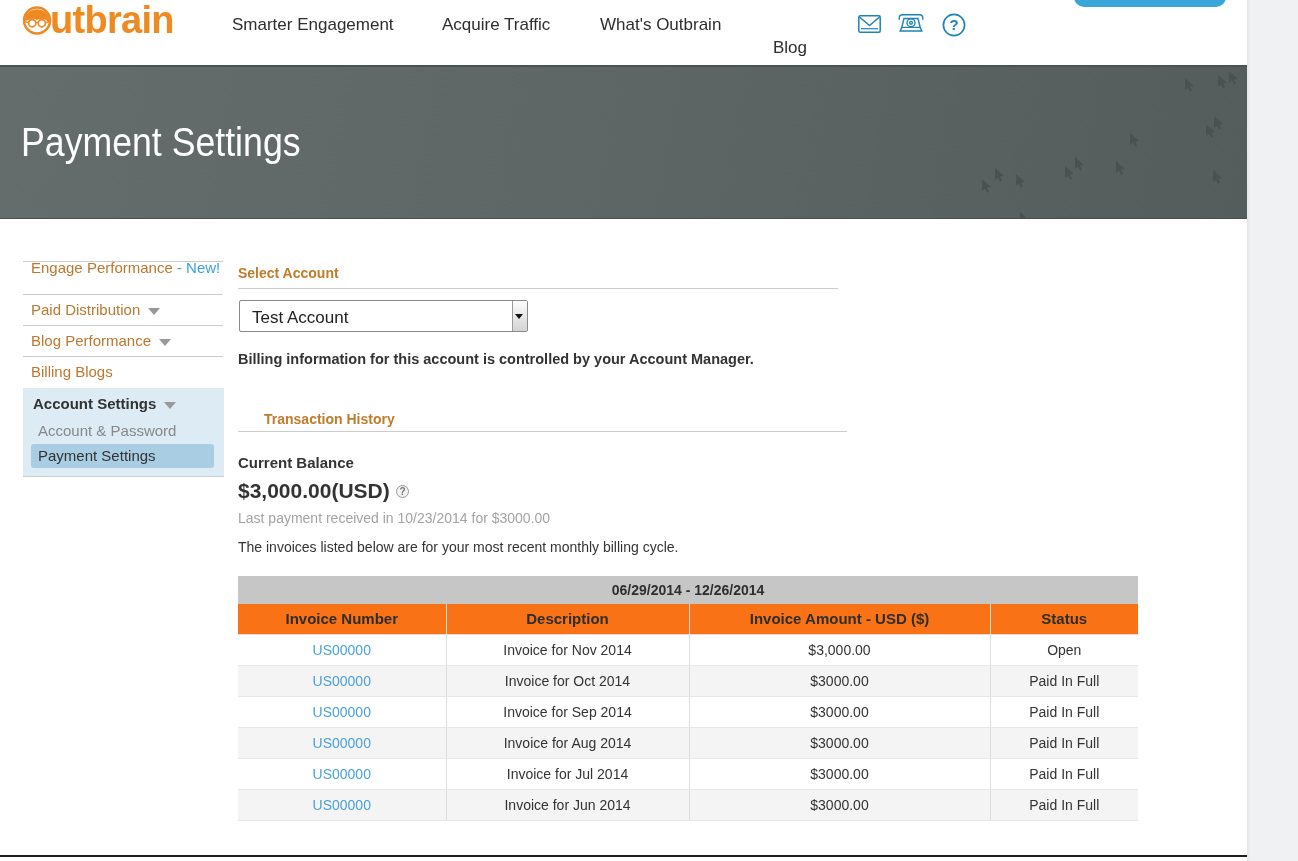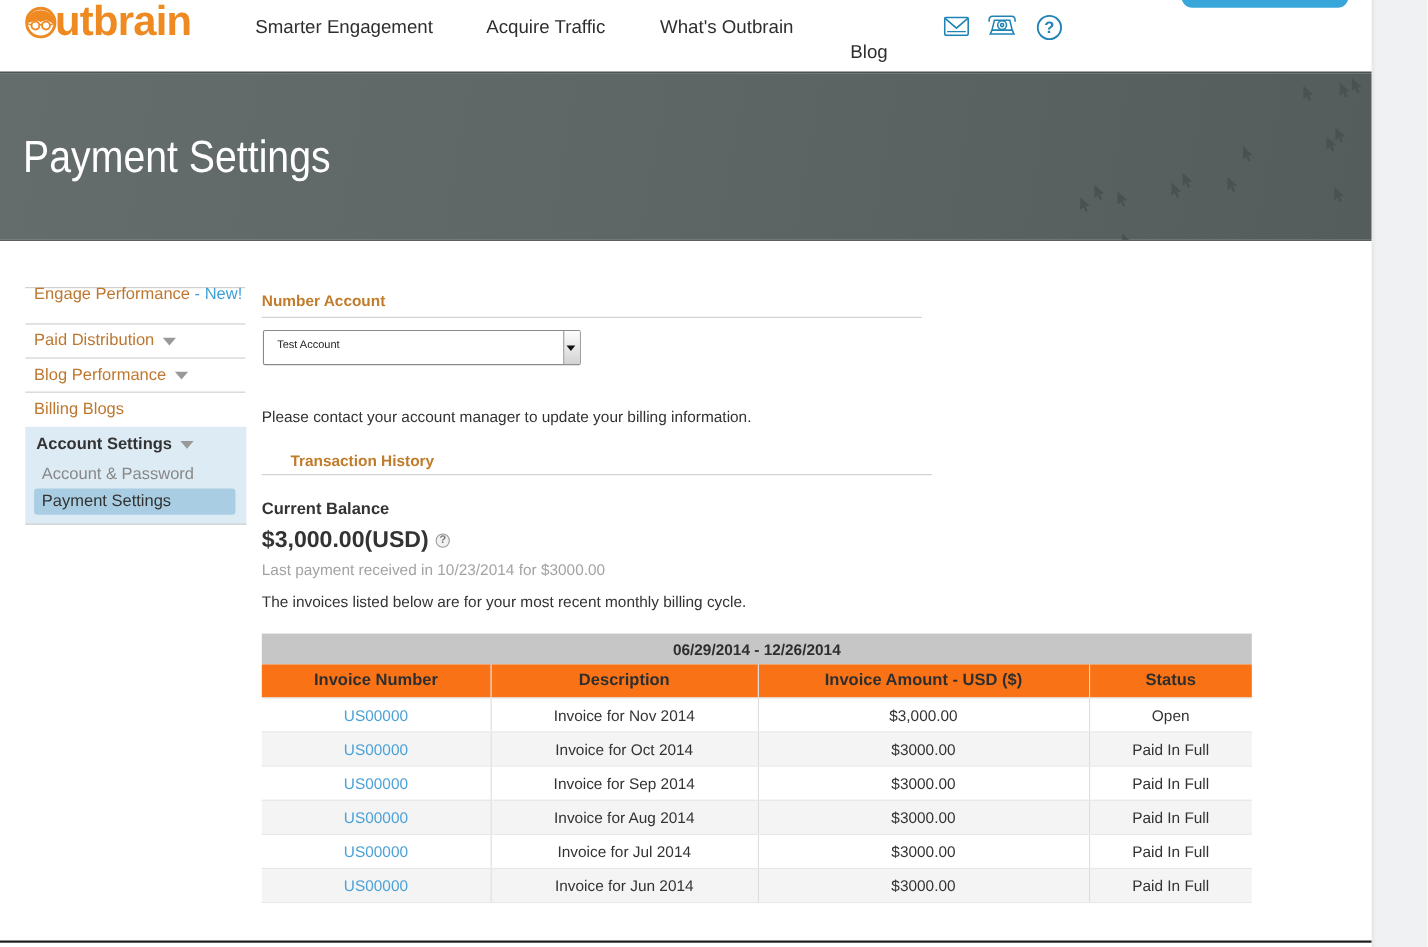--- a/index.html
+++ b/index.html
@@ -134,27 +134,27 @@
   <div class="abs sline" style="top:325px;"></div>
   <div class="abs sitem" style="top:332px;">Blog Performance <span class="tri" style="margin-left:4px;"></span></div>
   <div class="abs sline" style="top:356px;"></div>
   <div class="abs sitem" style="top:363px;">Billing Blogs</div>
   <div class="abs" id="acctblock"></div>
   <div class="abs" id="payhl"></div>
   <div class="abs" style="left:33px; top:395px; font-size:15px; font-weight:bold; color:#333;">Account Settings <span class="tri" style="margin-left:3px;"></span></div>
   <div class="abs" style="left:38px; top:422px; font-size:15px; color:#888;">Account &amp; Password</div>
   <div class="abs" style="left:38px; top:447px; font-size:15px; color:#333;">Payment Settings</div>
 
-  <div class="abs h2" style="left:238px; top:265px;">Number Account</div>
+  <div class="abs h2" style="left:238px; top:265px;">Select Account</div>
   <div class="abs hr" style="left:238px; top:288px; width:600px;"></div>
   <div class="abs" id="selbox"></div>
-  <div class="abs" style="left:252px; top:308px; font-size:10px; color:#222;">Test Account</div>
+  <div class="abs" style="left:252px; top:308px; font-size:17px; color:#222;">Test Account</div>
   <div class="abs" id="selbtn"></div>
   <div class="abs" id="selarrow"></div>
-  <div class="abs body14" style="left:238px; top:371px;">Please contact your account manager to update your billing information.</div>
+  <div class="abs body14" style="left:238px; top:351px; font-weight:bold; font-size:14.5px;">Billing information for this account is controlled by your Account Manager.</div>
 
   <div class="abs h2" style="left:238px; top:411px;margin-left:26px;">Transaction History</div>
   <div class="abs hr" style="left:238px; top:431px; width:609px;"></div>
 
   <div class="abs" style="left:238px; top:454px; font-size:15px; font-weight:bold; color:#333;">Current Balance</div>
   <div class="abs" style="left:238px; top:479px; font-size:21px; font-weight:bold; color:#333;">$3,000.00(USD)</div>
   <div class="abs" id="qicon">?</div>
   <div class="abs gray14" style="left:238px; top:510px;">Last payment received in 10/23/2014 for $3000.00</div>
   <div class="abs body14" style="left:238px; top:539px;">The invoices listed below are for your most recent monthly billing cycle.</div>
 

